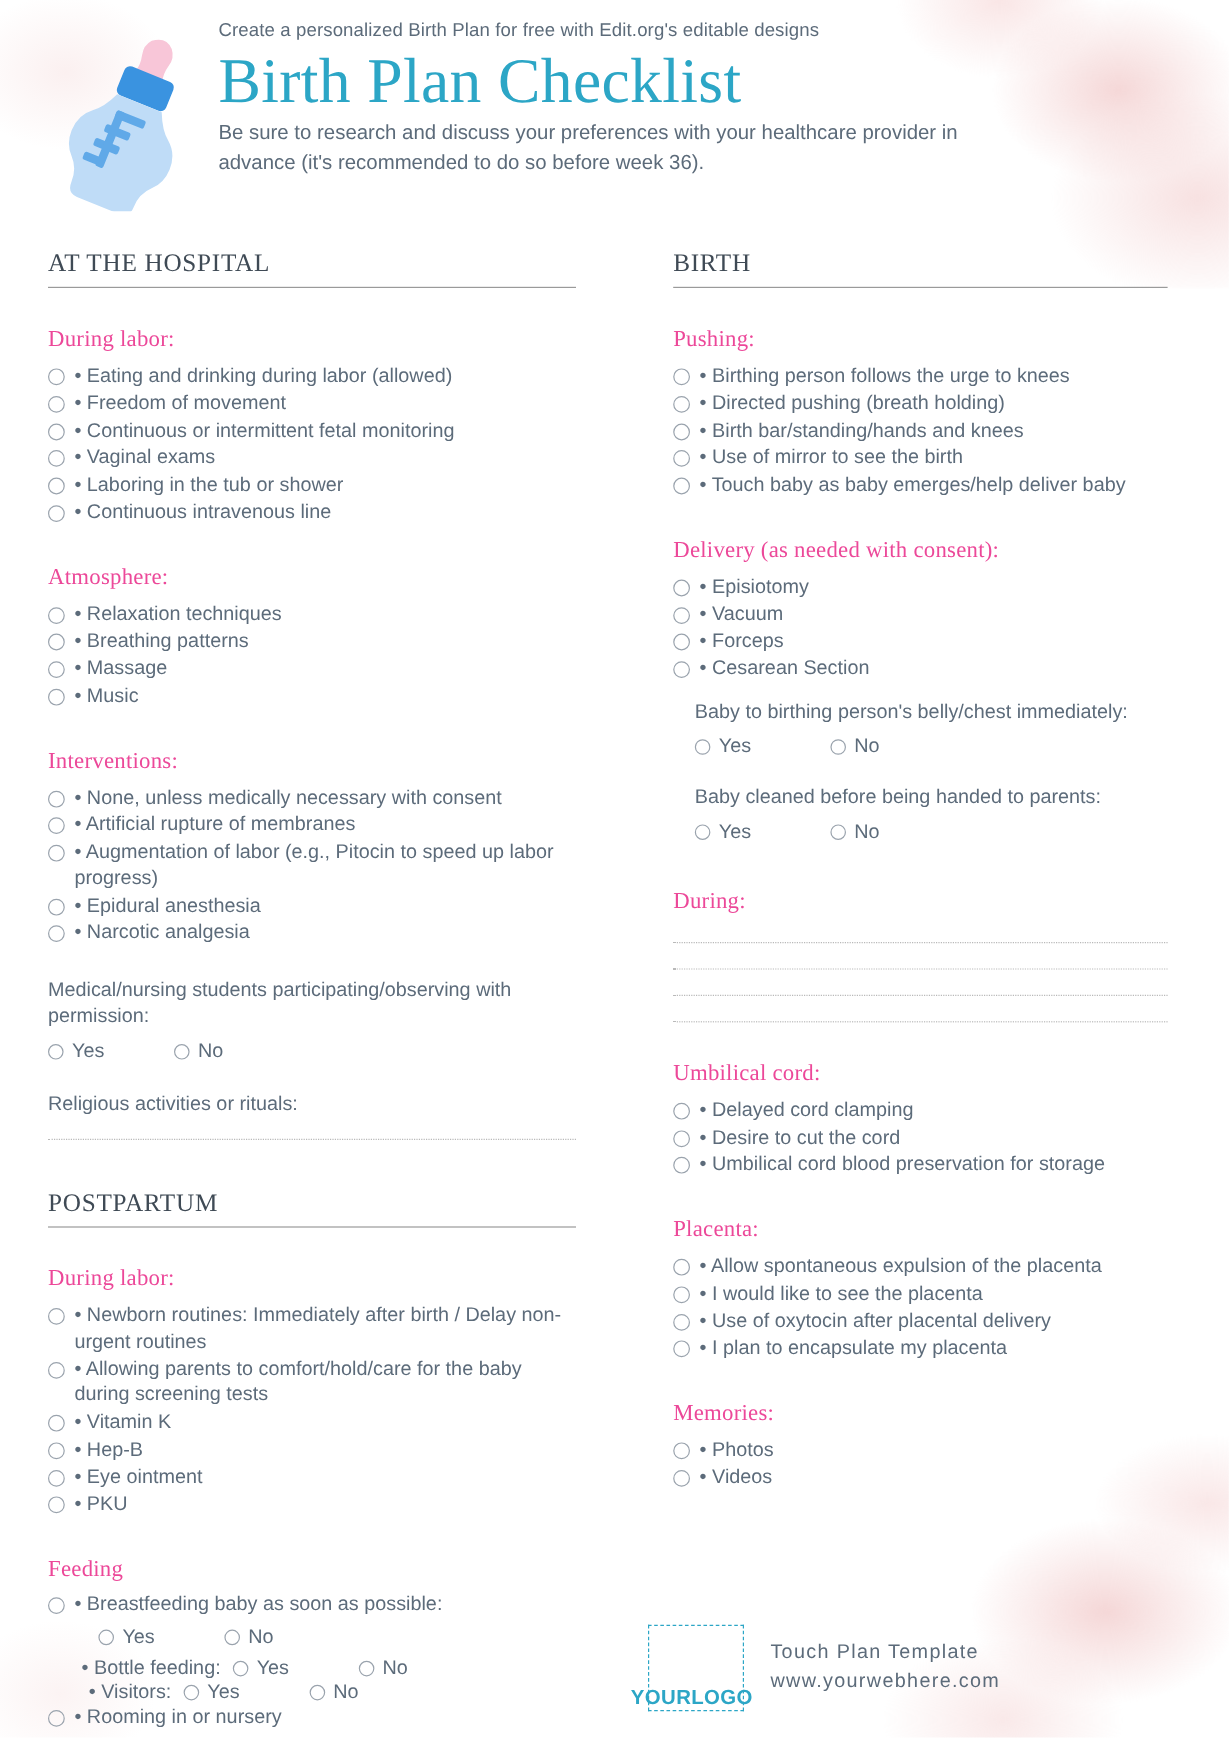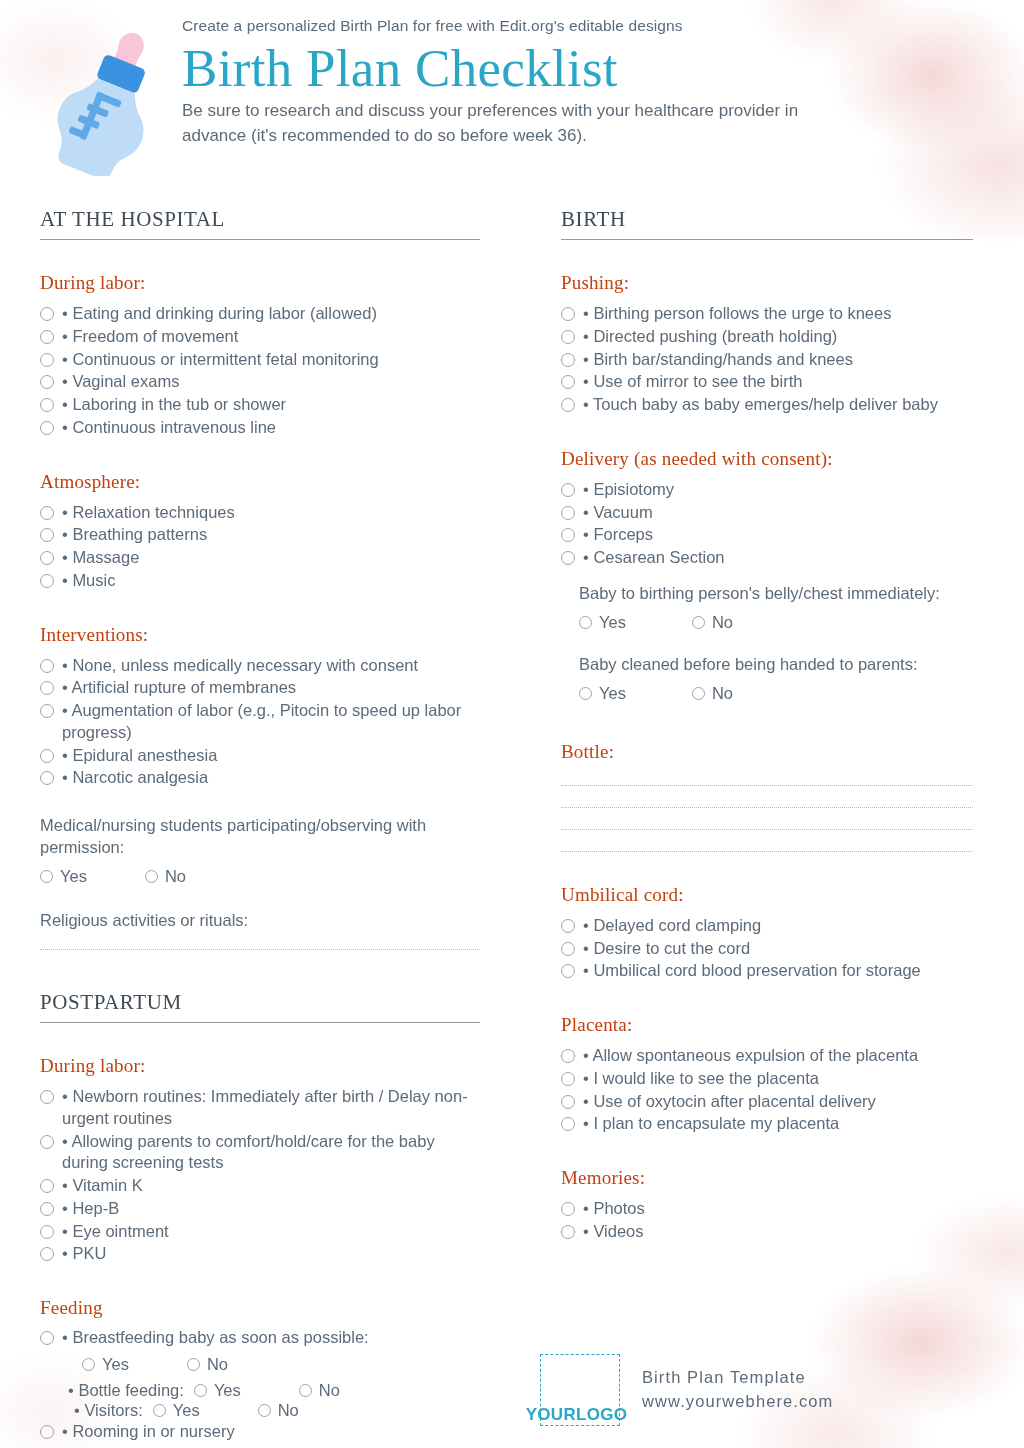--- a/index.html
+++ b/index.html
@@ -68,21 +68,21 @@
   
   .sec-title {
     font-family: "Liberation Serif", serif;
     font-size: 21px; color: #3f4a55; letter-spacing: .6px;
     padding-bottom: 7px; margin-bottom: 0;
   }
   .sec-rule { border-bottom: 1.4px solid #9a9a9a; margin-bottom: 22px; }
 
   .sub-title {
     font-family: "Liberation Serif", serif;
-    font-size: 19px; color: #c2410c; margin-bottom: 9px; letter-spacing: .2px; margin-top: 32px;
+    font-size: 19px; color: #ec4899; margin-bottom: 9px; letter-spacing: .2px; margin-top: 32px;
   }
   .sub-title.tight { margin-bottom: 8px; }
 
   
   .item {
     display: flex; align-items: flex-start;
     font-size: 16.5px; color: #5c6b7a; line-height: 1.32;
     margin-bottom: 1px;
   }
   .circle {
@@ -437,21 +437,21 @@
           </span>
         <span class="yn-gap wide"></span>
         <span class="yn-opt">
             <span class="circle sm"></span>
             <span>No</span>
           </span>
       </div>
     </div>
 
     <div style="margin-top:38px;">
-      <div class="sub-title" style="margin-bottom:22px;">Bottle:</div>
+      <div class="sub-title" style="margin-bottom:22px;">During:</div>
       <div class="notes-lines">
         <div class="dotted"></div>
         <div class="dotted"></div>
         <div class="dotted"></div>
         <div class="dotted"></div>
       </div>
     </div>
 
     <div class="group" style="margin-top:14px;">
       <div class="sub-title">Umbilical cord:</div>
@@ -502,16 +502,16 @@
     </div>
   </div>
 </div>
 
 <div class="footer">
   <div class="logo-box">
     <span>YOUR</span>
     <span>LOGO</span>
   </div>
   <div class="footer-text">
-    <div>Birth Plan Template</div>
+    <div>Touch Plan Template</div>
     <div>www.yourwebhere.com</div>
   </div>
 </div>
 
 </body></html>

